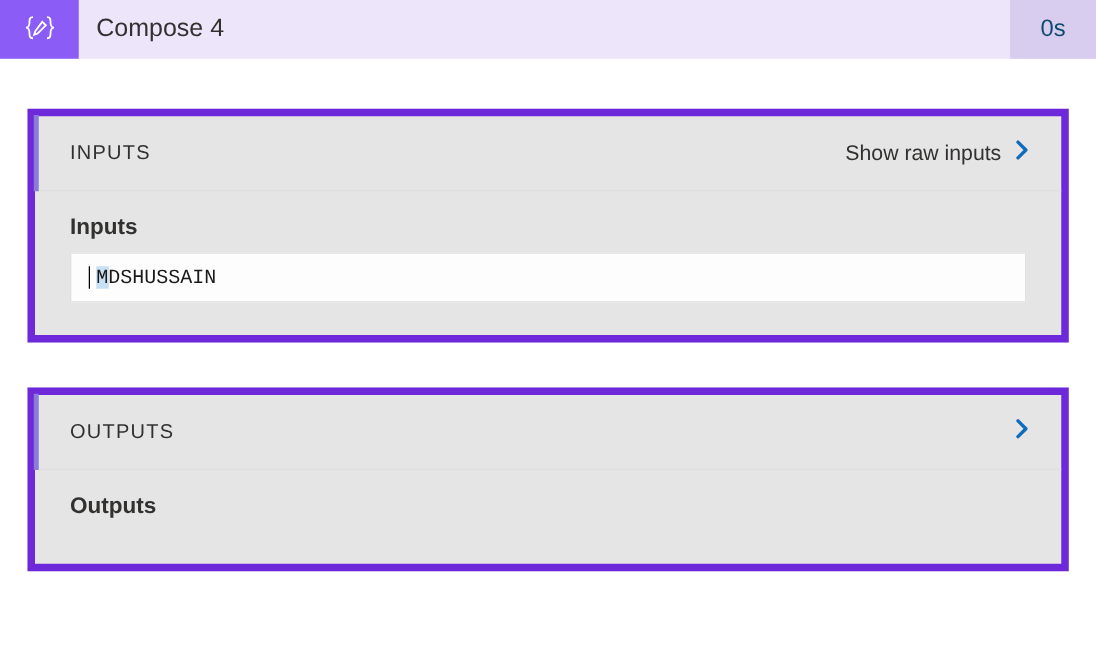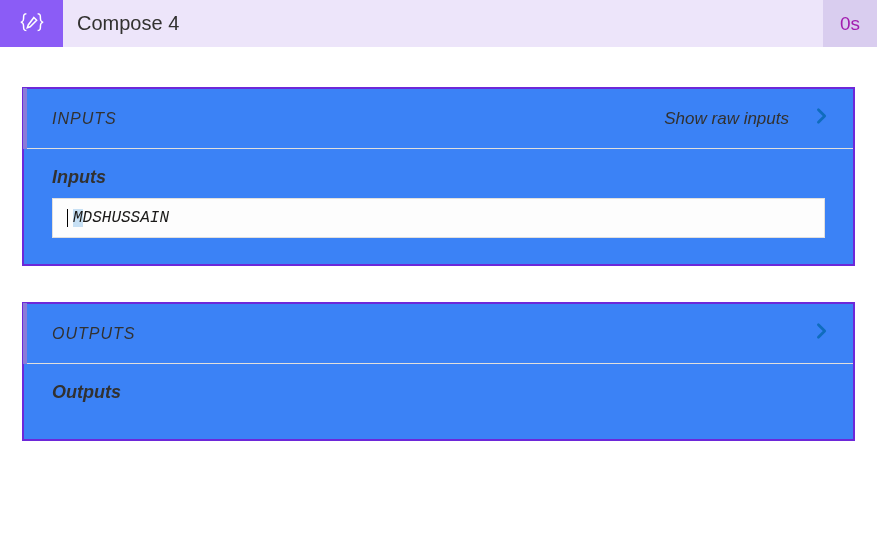--- a/index.html
+++ b/index.html
@@ -36,39 +36,38 @@
       flex: 1;
       display: flex;
       align-items: center;
       padding-left: 14px;
       font-size: 20px;
       color: #323130;
       font-weight: 400;
     }
 
     .action-duration {
-      width: 54px;
+      width: 69px;
       display: flex;
       align-items: center;
       justify-content: center;
       background: #d9cdef;
       font-size: 19px;
-      color: #a21caf;
+      color: #0c4a6e;
     }
 
     .panels-container {
       padding: 0 22px;
     }
 
     .panel {
-      border: 2px solid #6d28d9;
+      border: 6px solid #6d28d9;
       margin-top: 40px;
-      background: #3b82f6;
+      background: #e5e5e5;
       position: relative;
-      font-style: italic;
     }
 
     .panel + .panel {
       margin-top: 36px;
     }
 
     .panel-header {
       display: flex;
       align-items: center;
       justify-content: space-between;
@@ -91,21 +90,21 @@
     .panel-header-label {
       font-size: 16px;
       letter-spacing: 1px;
       color: #323130;
       font-weight: 400;
     }
 
     .show-raw-link {
       display: flex;
       align-items: center;
-      gap: 24px;
+      gap: 8px;
       font-size: 17px;
       color: #323130;
       text-decoration: none;
       cursor: pointer;
     }
 
     .show-raw-link .chevron {
       color: #0f6cbd;
     }
 

